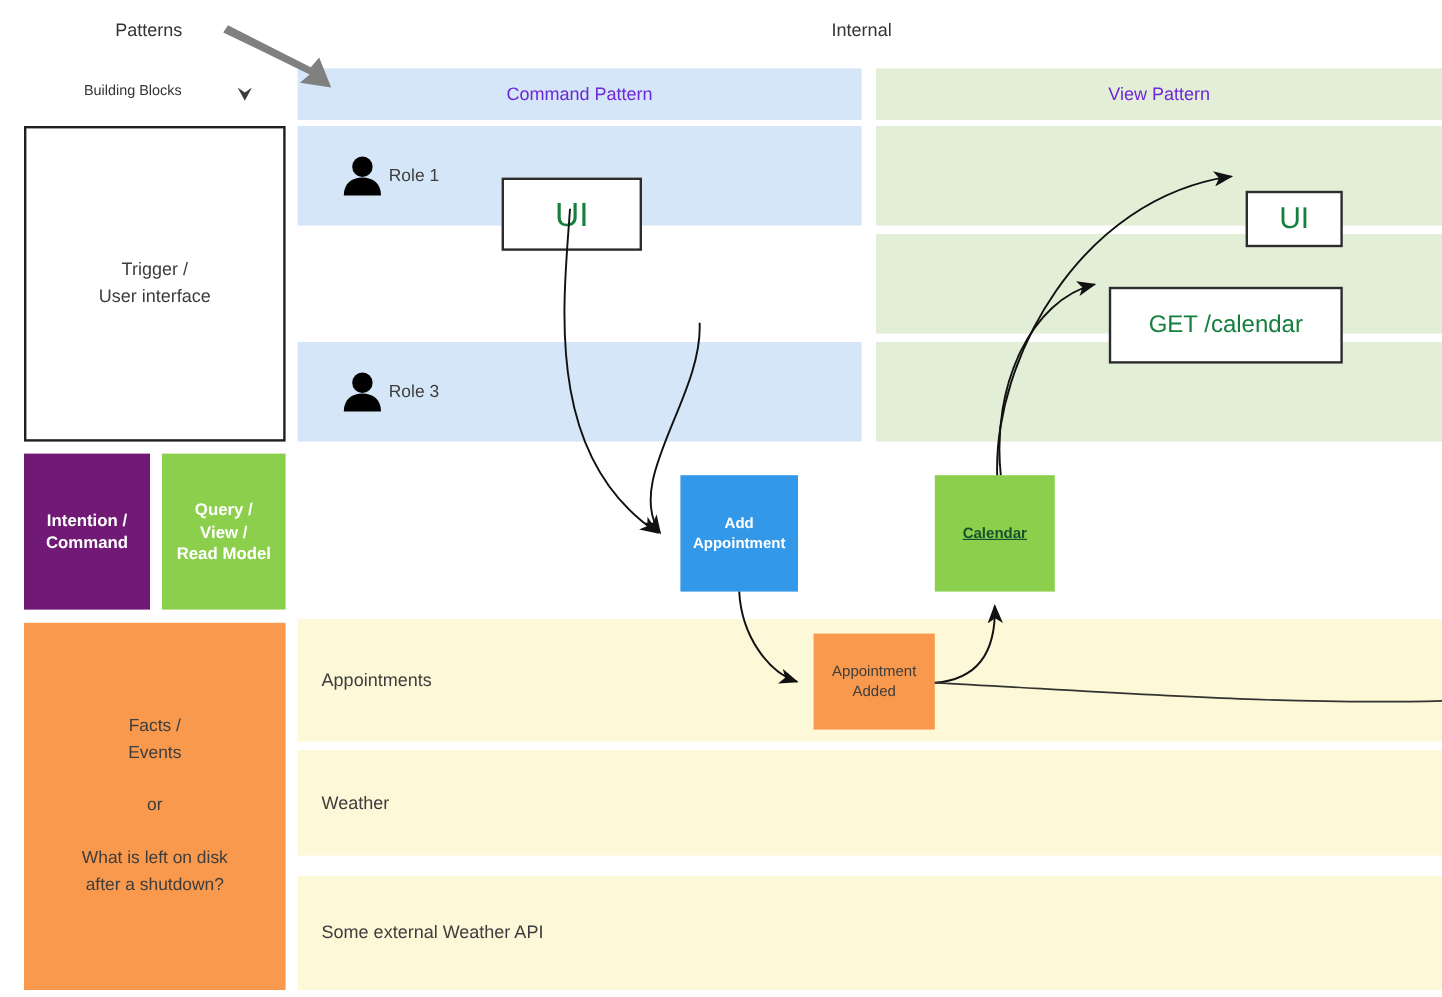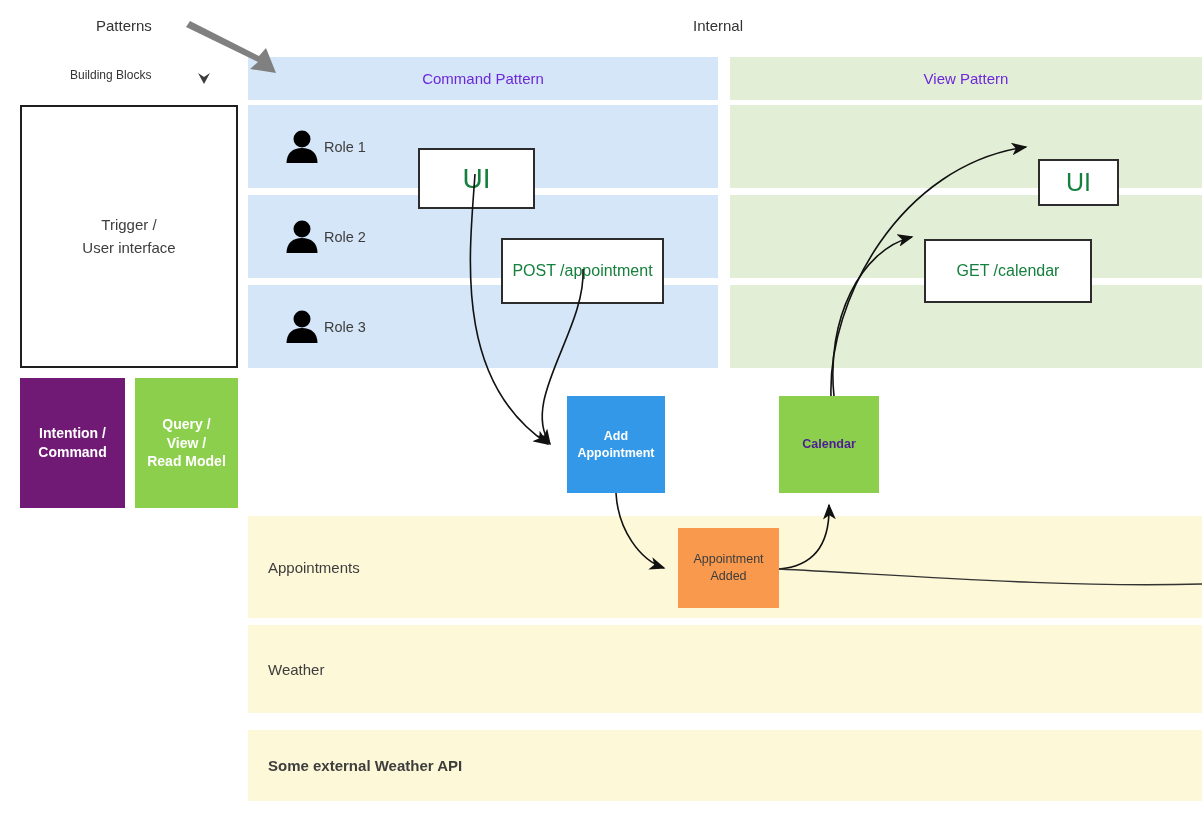--- a/index.html
+++ b/index.html
@@ -70,41 +70,41 @@
   }
 
   
   .fact-lane{
     left:248px;width:954px;background:#fdf8d8;
     display:flex;align-items:center;
     font-size:15px;color:#3d3d3d;padding-left:20px;
   }
   .fact1{top:516px;height:102px;}
   .fact2{top:625px;height:88px;}
-  .fact3{top:730px;height:71px;font-weight:bold;}
+  .fact3{top:730px;height:95px;}
 
   
   .wbox{
     background:#ffffff;border:2px solid #2c2c2c;
     display:flex;align-items:center;justify-content:center;
     color:#15803d;
     margin-top:35px;
   }
   .ui-left{left:418px;top:113px;width:117px;height:61px;font-size:28px;}
   .ui-right{left:1038px;top:124px;width:81px;height:47px;font-size:25px;}
   .post-box{left:501px;top:203px;width:163px;height:66px;font-size:16px;}
-  .get-box{left:924px;top:204px;width:168px;height:64px;font-size:16px;}
+  .get-box{left:924px;top:204px;width:195px;height:64px;font-size:20px;}
 
   
   .node{
     display:flex;align-items:center;justify-content:center;text-align:center;
     font-size:12.5px;line-height:1.35;
   }
   .node-cmd{left:567px;top:396px;width:98px;height:97px;background:#3498e8;color:#fff;font-weight:bold;}
-  .node-view{left:779px;top:396px;width:100px;height:97px;background:#8ccf4c;color:#4c1d95;font-weight:bold;}
+  .node-view{left:779px;top:396px;width:100px;height:97px;background:#8ccf4c;color:#14532d;font-weight:bold;text-decoration:underline;}
   .node-event{left:678px;top:528px;width:101px;height:80px;background:#f8994d;color:#3d3d3d;}
 
   svg.overlay{position:absolute;left:0;top:0;width:1202px;height:831px;pointer-events:none;}
 </style>
 </head>
 <body>
 
 <div id="stage">
 
   <div class="abs label-patterns">Patterns</div>
@@ -123,31 +123,20 @@
     <div class="role">
       <span>
         <svg class="person-icon" viewBox="0 0 44 44">
           <circle cx="22" cy="14" r="8.5" fill="#000"></circle>
           <path d="M6.5 38 C6.5 28 13 23 22 23 C31 23 37.5 28 37.5 38 Z" fill="#000"></path>
         </svg>
       </span>
       <span class="role-label">Role 1</span>
     </div>
   </div>
-  <div class="abs lane-row cmd-col row2">
-    <div class="role">
-      <span>
-        <svg class="person-icon" viewBox="0 0 44 44">
-          <circle cx="22" cy="14" r="8.5" fill="#000"></circle>
-          <path d="M6.5 38 C6.5 28 13 23 22 23 C31 23 37.5 28 37.5 38 Z" fill="#000"></path>
-        </svg>
-      </span>
-      <span class="role-label">Role 2</span>
-    </div>
-  </div>
   <div class="abs lane-row cmd-col row3">
     <div class="role">
       <span>
         <svg class="person-icon" viewBox="0 0 44 44">
           <circle cx="22" cy="14" r="8.5" fill="#000"></circle>
           <path d="M6.5 38 C6.5 28 13 23 22 23 C31 23 37.5 28 37.5 38 Z" fill="#000"></path>
         </svg>
       </span>
       <span class="role-label">Role 3</span>
     </div>
@@ -170,27 +159,37 @@
       <div>Command</div>
     </div>
   </div>
   <div class="abs legend-green">
     <div>
       <div>Query /</div>
       <div>View /</div>
       <div>Read Model</div>
     </div>
   </div>
+  <div class="abs legend-orange">
+    <div>
+      <div>Facts /</div>
+      <div>Events</div>
+      <div style="height:20px"></div>
+      <div>or</div>
+      <div style="height:20px"></div>
+      <div>What is left on disk</div>
+      <div>after a shutdown?</div>
+    </div>
+  </div>
 
   <div class="abs fact-lane fact1">Appointments</div>
   <div class="abs fact-lane fact2">Weather</div>
   <div class="abs fact-lane fact3">Some external Weather API</div>
 
   <div class="abs wbox ui-left">UI</div>
-  <div class="abs wbox post-box">POST /appointment</div>
   <div class="abs wbox ui-right">UI</div>
   <div class="abs wbox get-box">GET /calendar</div>
 
   <div class="abs node node-cmd">
     <div>
       <div>Add</div>
       <div>Appointment</div>
     </div>
   </div>
   <div class="abs node node-view">

